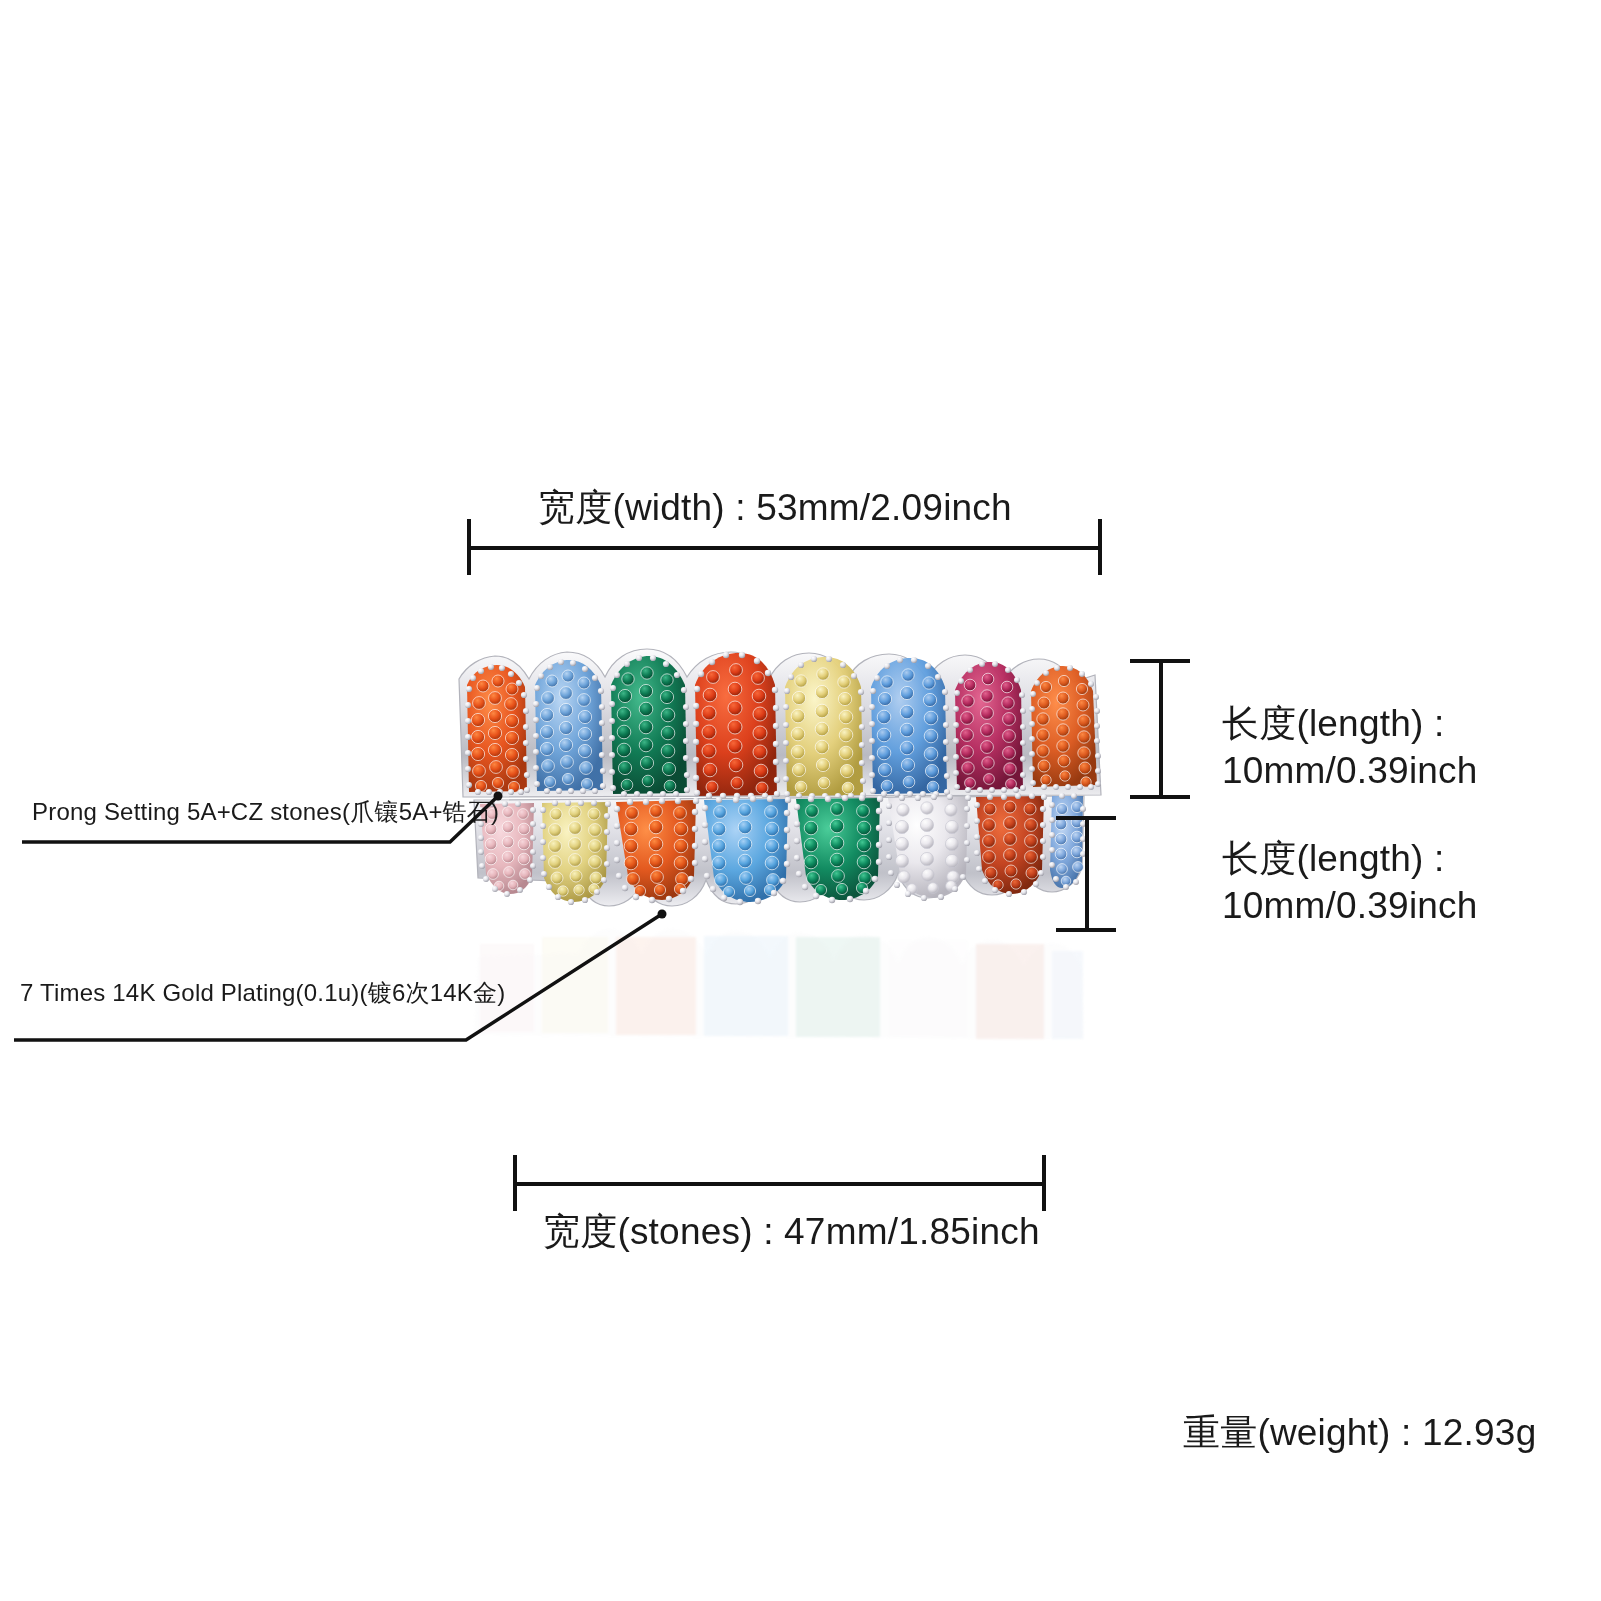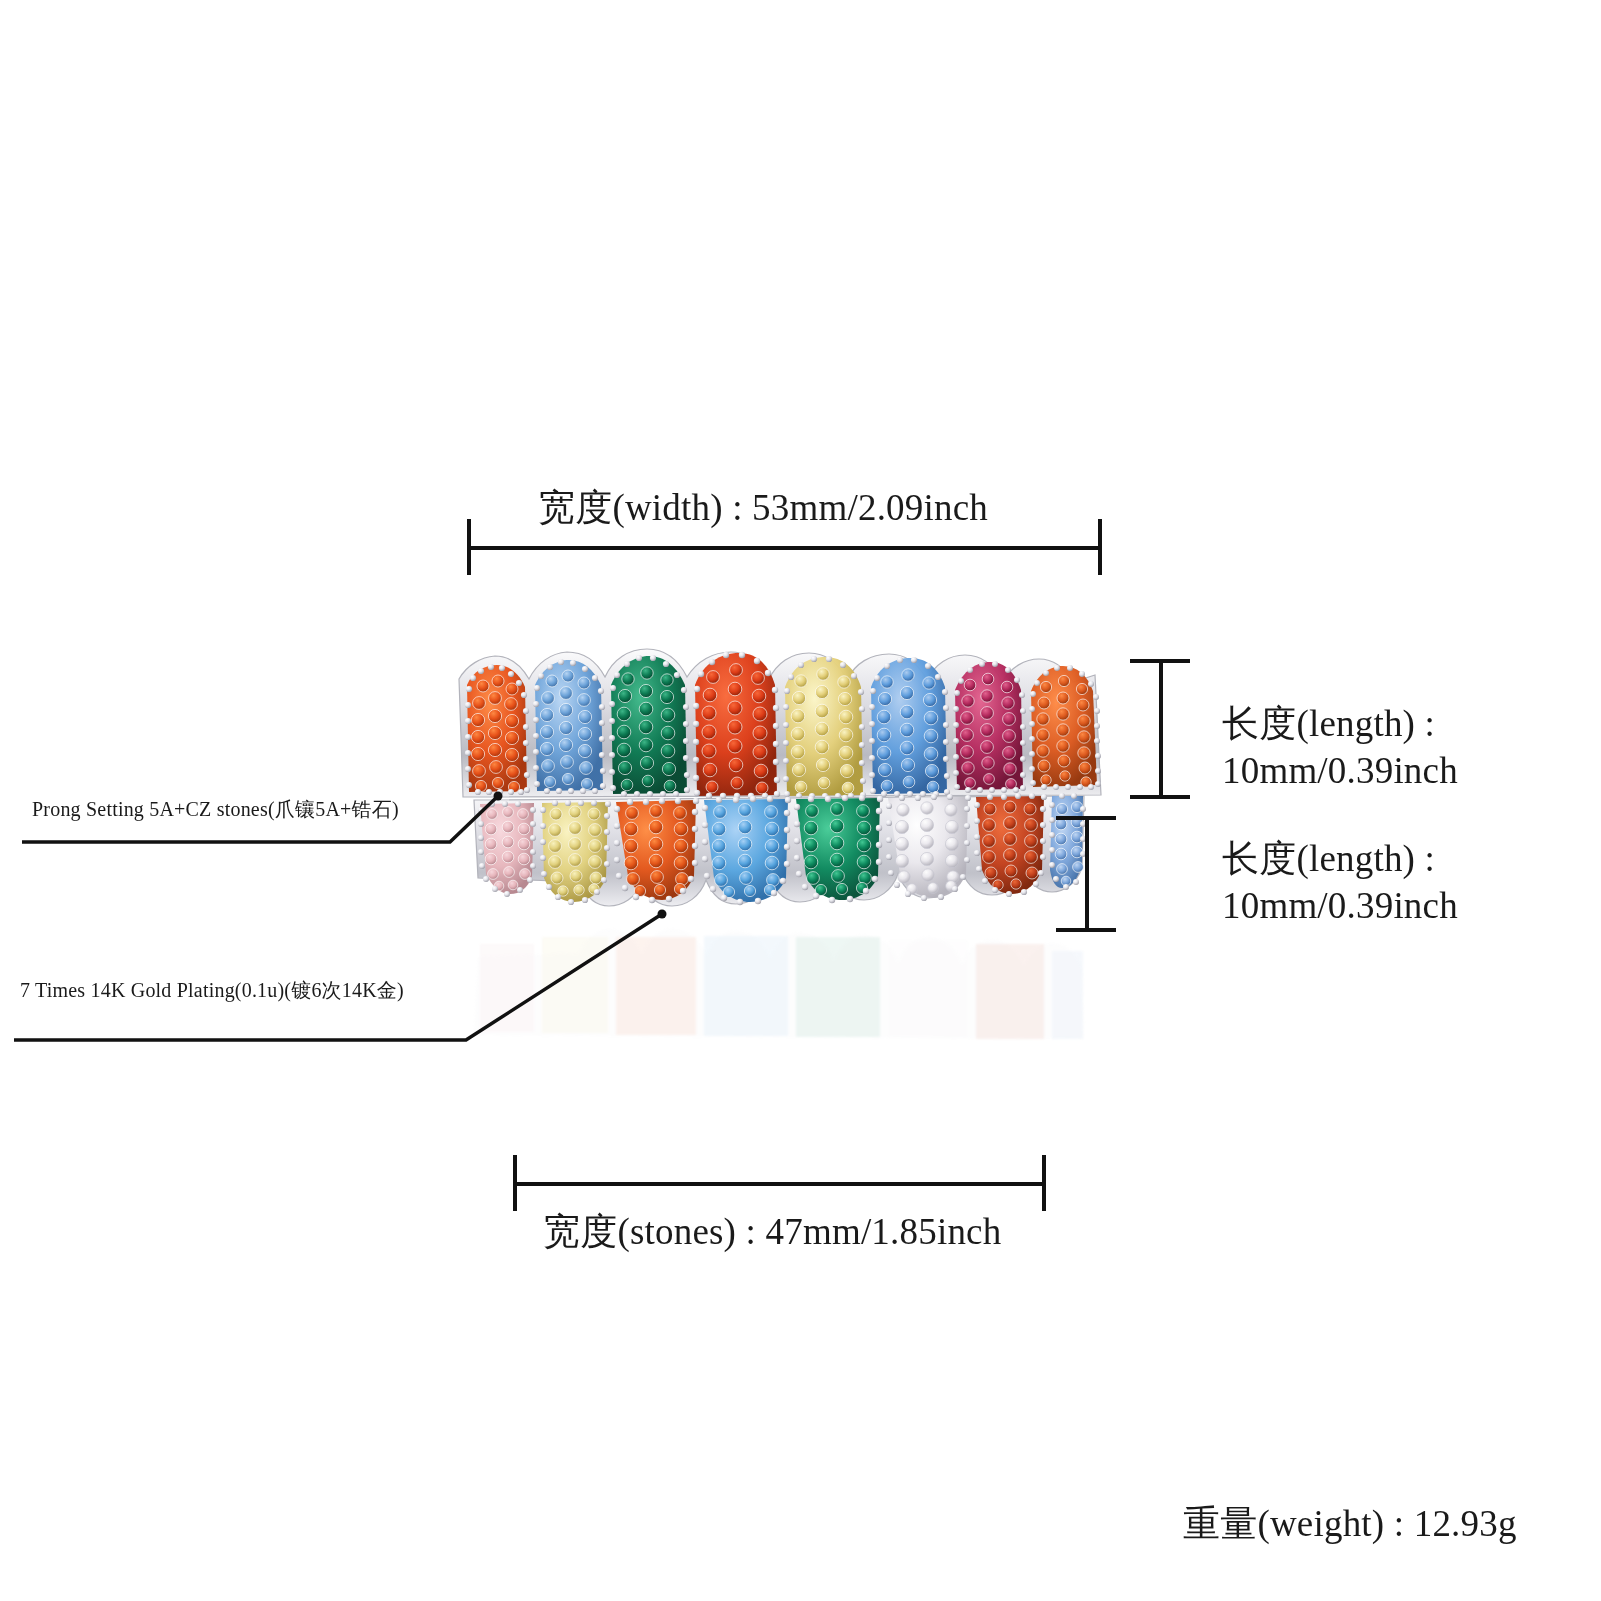--- a/index.html
+++ b/index.html
@@ -9,33 +9,32 @@
   }
   body {
     font-family: "Liberation Sans", "DejaVu Sans", sans-serif;
   }
   #page {
     position: relative;
     width: 1601px;
     height: 1601px;
     background: #ffffff;
     overflow: hidden;
-    font-family: Liberation Serif, serif;
   }
 
   
   .txt {
     position: absolute;
     color: #1a1a1a;
     white-space: nowrap;
     font-weight: 400;
     letter-spacing: 0.2px;
   }
   .txt-dim { font-size: 37px; }
-  .txt-note { font-size: 20px; }
+  .txt-note { font-size: 24px; }
   .txt-len  { font-size: 37px; line-height: 1.28; white-space: normal; }
 
   
   .dimline-h {
     position: absolute;
     height: 4px;
     background: #111;
   }
   .dimline-v {
     position: absolute;
@@ -1071,15 +1070,15 @@
     <path d="M14,140 L466,140 L662,14"></path>
     <circle cx="662" cy="14" r="4.5"></circle>
   </svg>
 
   <div class="dimline-h" style="left:513px; top:1182px; width:533px;"></div>
   <div class="cap-v" style="left:513px; top:1155px; height:56px;"></div>
   <div class="cap-v" style="left:1042px; top:1155px; height:56px;"></div>
 
   <div class="txt txt-dim" style="left:543px; top:1207px;">宽度(stones) : 47mm/1.85inch</div>
 
-  <div class="txt txt-dim" style="left:1183px; top:1499px;">重量(weight) : 12.93g</div>
+  <div class="txt txt-dim" style="left:1183px; top:1408px;">重量(weight) : 12.93g</div>
 
 </div>
 
 </body></html>

